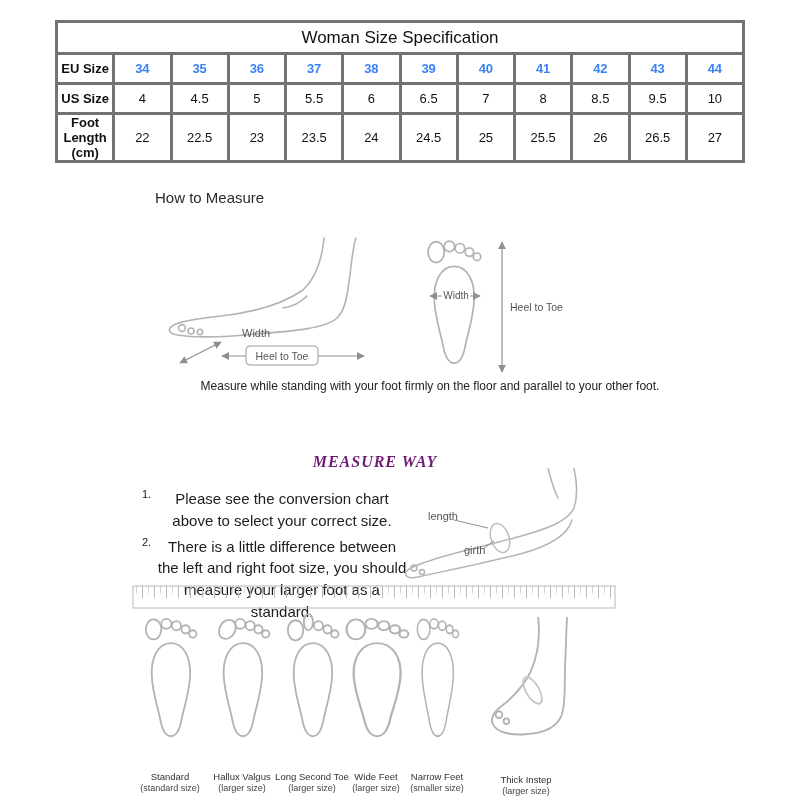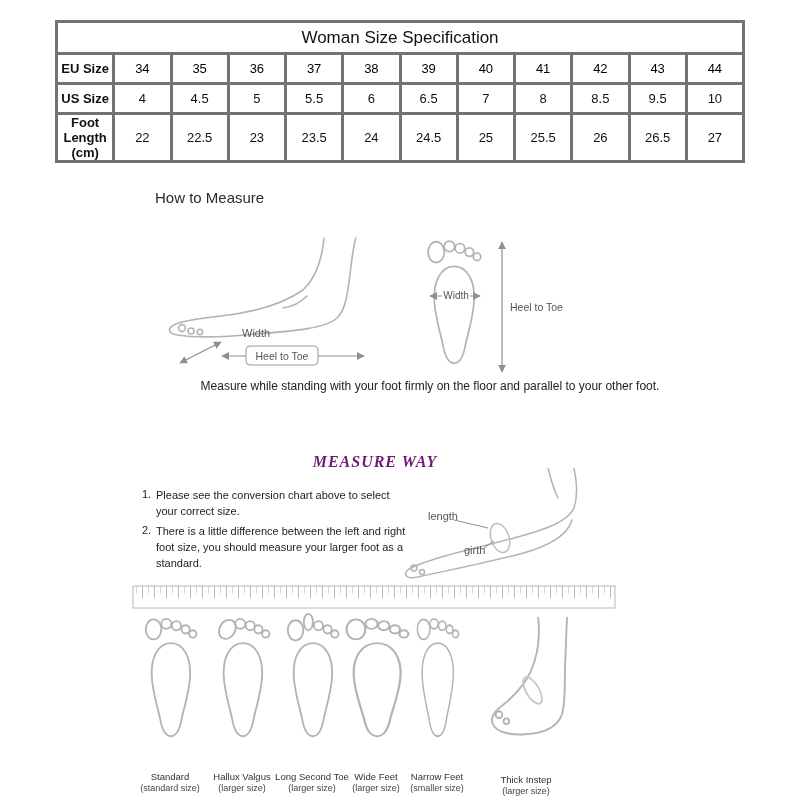--- a/index.html
+++ b/index.html
@@ -6,37 +6,37 @@
   html,body { background:#ffffff; }
   body { width:800px; height:800px; font-family:"Liberation Sans", sans-serif; color:#222; }
   .page { position:relative; width:800px; height:800px; background:#fff; overflow:hidden; }
 
   
   .spec-table { position:absolute; left:55px; top:20px; width:690px; border-collapse:collapse; table-layout:fixed; }
   .spec-table th, .spec-table td { border:3px solid #737373; text-align:center; vertical-align:middle; background:#fff; }
   .spec-table .title-cell { height:32px; font-size:17px; font-weight:500; color:#111; }
   .spec-table td { height:30px; font-size:13px; color:#111; }
   .spec-table th.rl { width:163px; height:30px; font-size:13px; font-weight:bold; color:#111; }
-  .spec-table tr.eu td { color:#000000; }
+  .spec-table tr.eu td { color:#3b82f6;font-weight:bold; }
 
   
   .htm-heading { position:absolute; left:155px; top:189px; font-size:15px; color:#2b2b2b; }
   .htm-intro   { position:absolute; left:155px; top:217px; font-size:12px; color:#333; }
   .svg-side    { position:absolute; left:158px; top:236px; }
   .svg-top     { position:absolute; left:404px; top:232px; }
   .htm-note    { position:absolute; left:55px; top:379px; width:750px; text-align:center; font-size:12px; color:#222; }
 
   
   .mw-heading { position:absolute; left:0; top:453px; width:750px; text-align:center;
                 font-family:"Liberation Serif", serif; font-style:italic; font-weight:bold;
                 font-size:16px; letter-spacing:1px; color:#701a75; }
   .mw-list { position:absolute; left:142px; top:488px; list-style:none; }
   .mw-list li { display:flex; margin-bottom:4px; }
   .mw-list .num { width:14px; font-size:11px; color:#1d1d1d; }
-  .mw-list .txt { width:252px; font-size:11px; line-height:1.45; color:#1d1d1d; }
+  .mw-list .txt { width:252px; font-size:15px; line-height:1.45; color:#1d1d1d;text-align:center; }
   .svg-girth { position:absolute; left:388px; top:468px; }
   .svg-ruler { position:absolute; left:130px; top:577px; }
 
   figure.foot-item { position:absolute; top:612px; width:90px; text-align:center; }
   figure.foot-item svg { display:block; margin:0 auto; }
   figure.foot-item figcaption { margin-top:22px; }
   .ft-name { font-size:9.5px; color:#333; }
   .ft-note { font-size:9px; color:#444; margin-top:1px; }
   svg text { font-family:"Liberation Sans", sans-serif; }
 </style>

